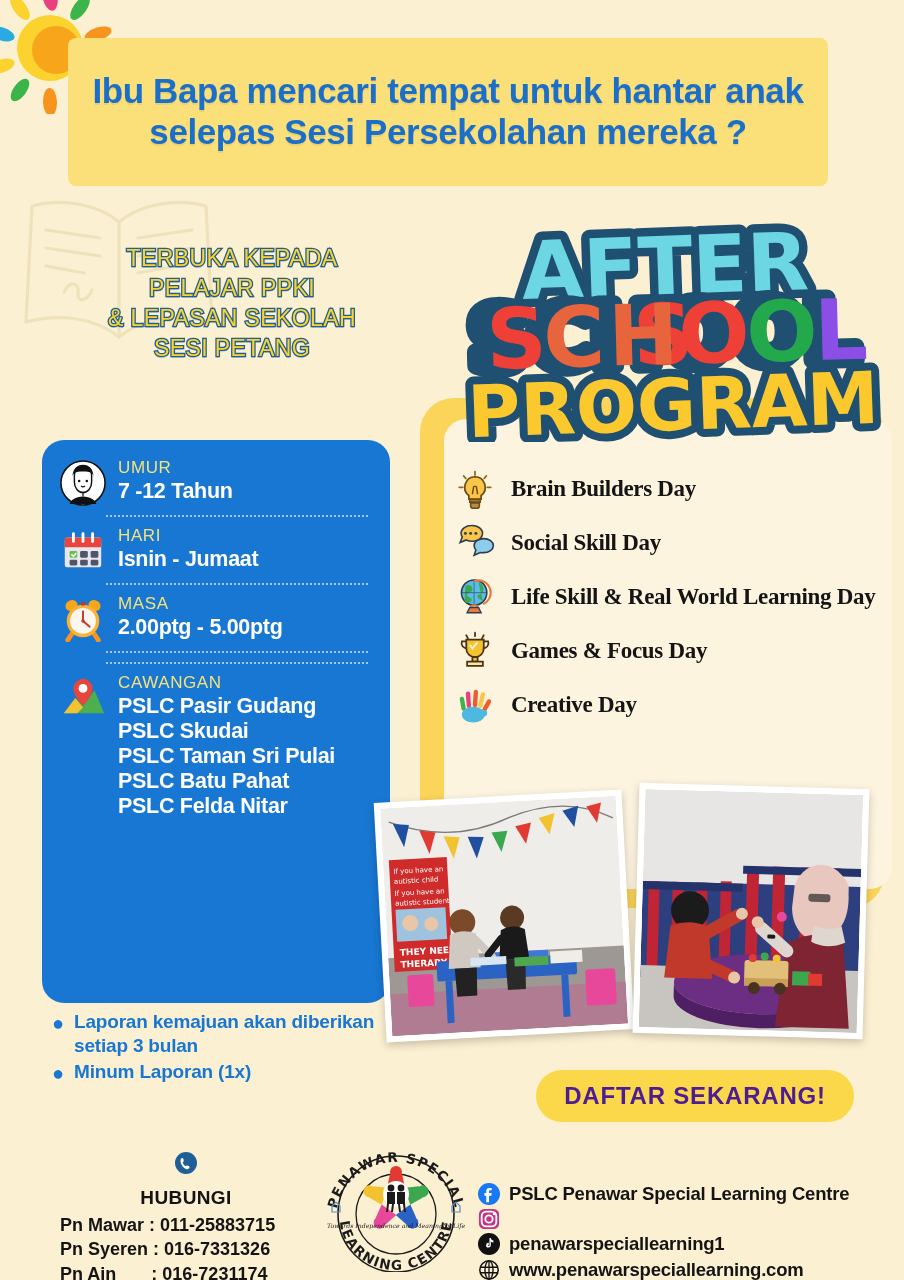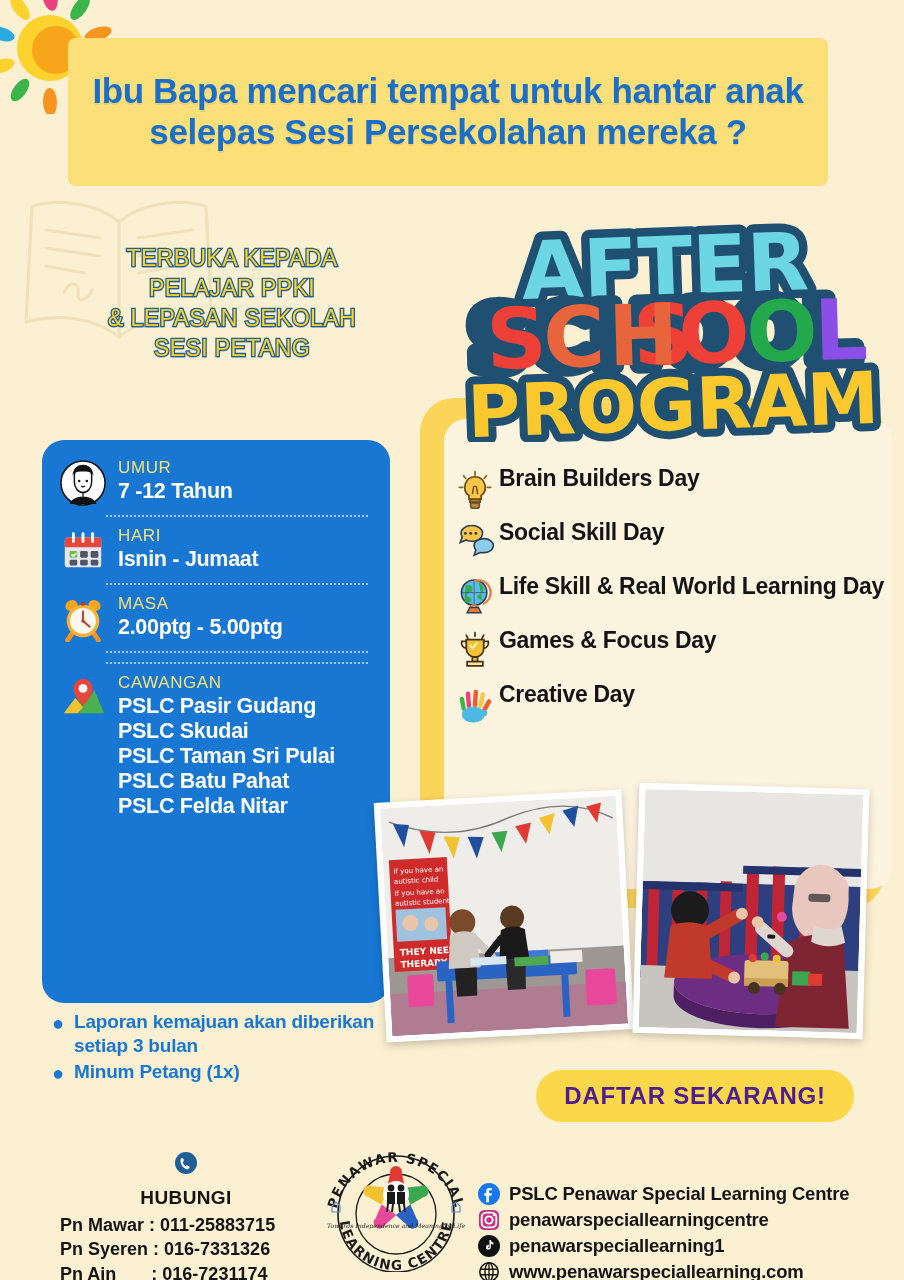--- a/index.html
+++ b/index.html
@@ -56,21 +56,21 @@
 
   
   .title-wrap{
     position:absolute; left:434px; top:212px; width:460px; height:230px;
   }
 
   
   .days{
     position:absolute; left:452px; top:466px; width:432px;
   }
-  .day-row{ display:flex; align-items:flex-start; gap:1px; margin-bottom:8px; }
+  .day-row{ display:flex; align-items:center; gap:13px; margin-bottom:8px;font-family:Liberation Serif, serif; }
   .day-row .ico{ width:46px; height:46px; flex:0 0 46px; display:flex;
                  align-items:center; justify-content:center; }
   .day-row .lbl{
     font-size:23px; font-weight:bold; color:#141414; line-height:1.06;
     letter-spacing:-.3px;
   }
 
   
   .bluecard{
     position:absolute; left:42px; top:440px; width:348px; height:563px;
@@ -386,21 +386,21 @@
   </div>
 </div>
 
 <div class="bullets">
   <div class="bullet">
     <span class="dot">●</span>
     <span class="btxt">Laporan kemajuan akan diberikan setiap 3 bulan</span>
   </div>
   <div class="bullet">
     <span class="dot">●</span>
-    <span class="btxt">Minum Petang (1x)</span>
+    <span class="btxt">Minum Laporan (1x)</span>
   </div>
 </div>
 
 <div class="photo photo1">
   <div class="inner">
     <svg viewBox="0 0 236 228" width="100%" height="100%" preserveAspectRatio="none">
       <rect width="236" height="228" fill="#EFEDEA"></rect>
       <rect y="150" width="236" height="78" fill="#9E9894"></rect>
       <rect y="186" width="236" height="42" fill="#B07C92"></rect>
 
@@ -590,21 +590,20 @@
     <span class="st">PSLC Penawar Special Learning Centre</span>
   </div>
 
   <div class="soc-row">
     <svg class="soc-ico" viewBox="0 0 24 24">
       <rect x="1" y="1" width="22" height="22" rx="6" fill="#C13584"></rect>
       <rect x="4" y="4" width="16" height="16" rx="5" fill="none" stroke="#fff" stroke-width="2"></rect>
       <circle cx="12" cy="12" r="4" fill="none" stroke="#fff" stroke-width="2"></circle>
       <circle cx="17.4" cy="6.6" r="1.3" fill="#fff"></circle>
     </svg>
-    <span class="st">penawarspeciallearningcentre</span>
   </div>
 
   <div class="soc-row">
     <svg class="soc-ico" viewBox="0 0 24 24">
       <circle cx="12" cy="12" r="12" fill="#111"></circle>
       <path d="M14 5.5v7.8a2.6 2.6 0 1 1-2.2-2.6v2.2a.7.7 0 1 0 .7.7V5.5h1.5c.2 1.6 1.3 2.6 2.8 2.8v2.1c-1.1 0-2.1-.4-2.8-1z" fill="#fff"></path>
     </svg>
     <span class="st">penawarspeciallearning1</span>
   </div>
 

